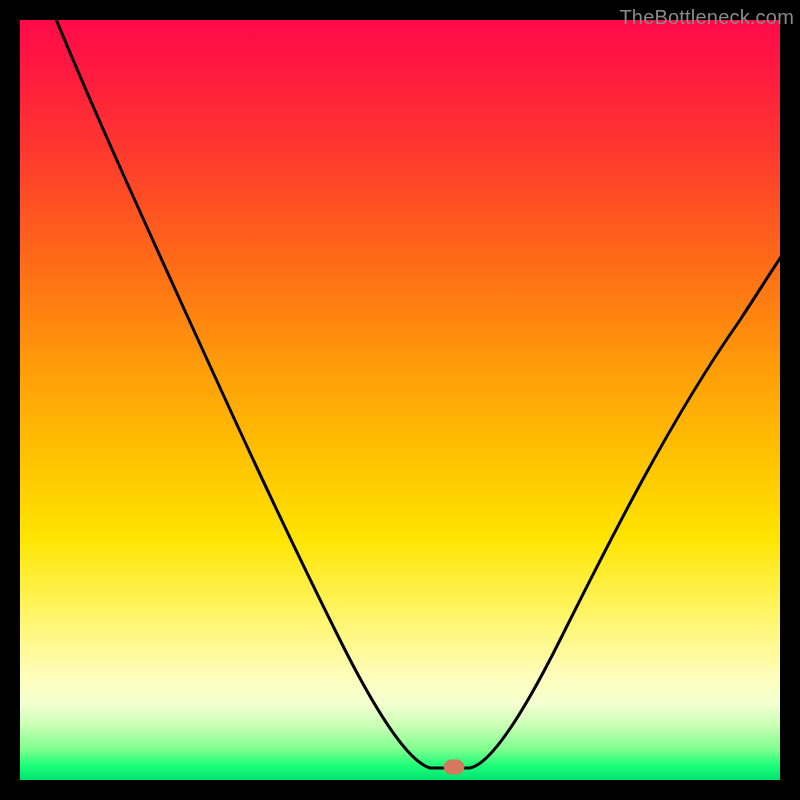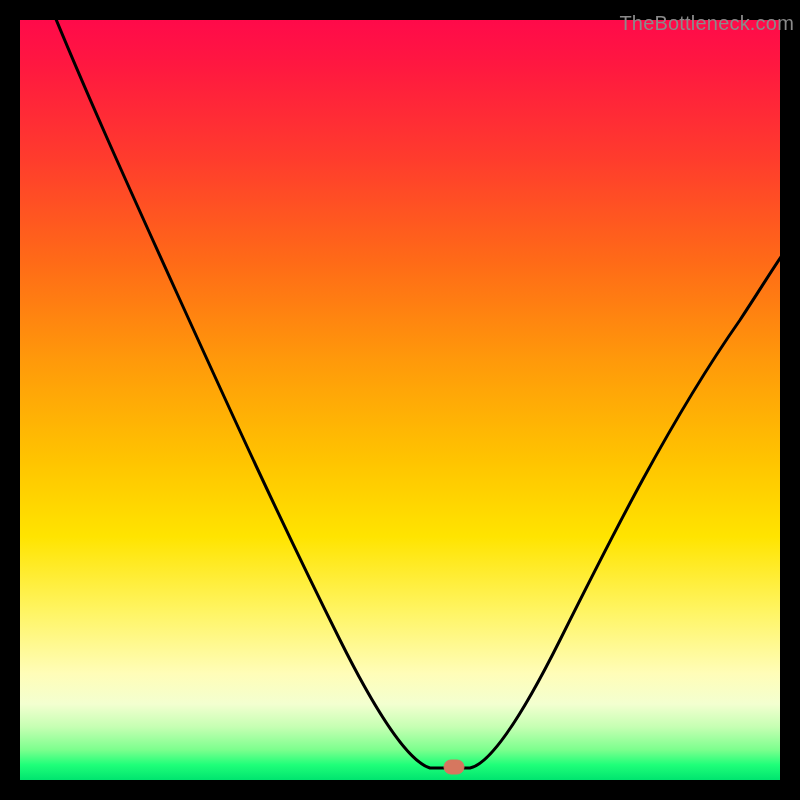--- a/index.html
+++ b/index.html
@@ -39,21 +39,21 @@
       #fffdb8 86%,
       #f3ffd0 90%,
       #c6ffb3 93%,
       #7dff8e 96%,
       #1fff79 98%,
       #00e46f 100%
     );
   }
   .watermark {
     position: absolute;
-    top: 12px;
+    top: 6px;
     right: 6px;
     color: #8a8a8a;
     font-size: 20px;
     font-weight: 500;
     letter-spacing: 0.2px;
     user-select: none;
   }
   svg.curve {
     position: absolute;
     left: 0;

